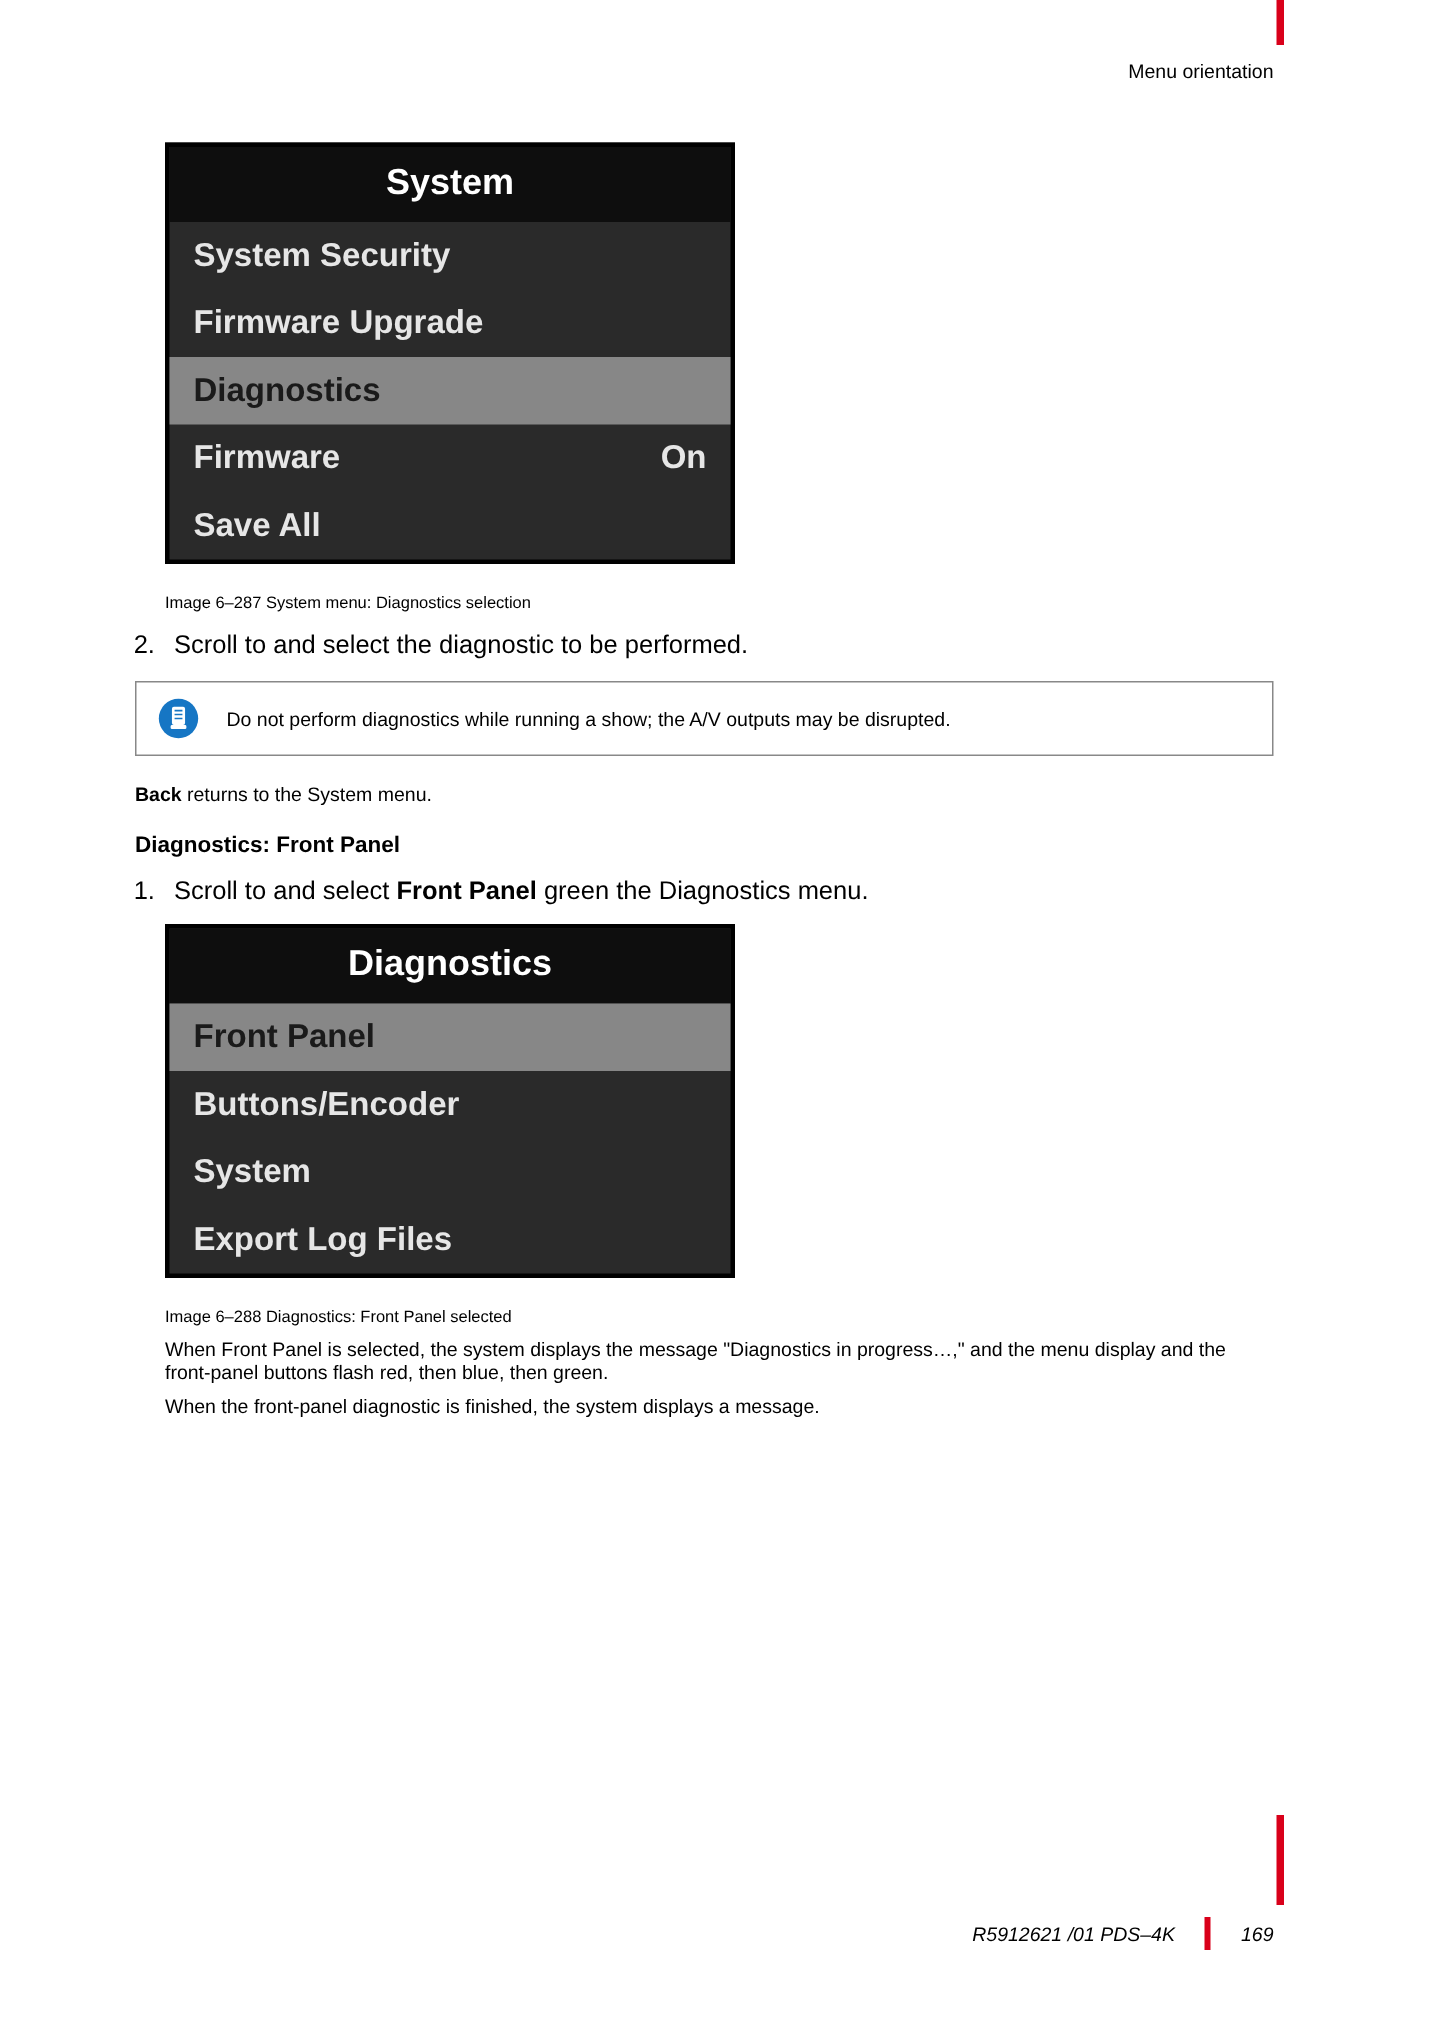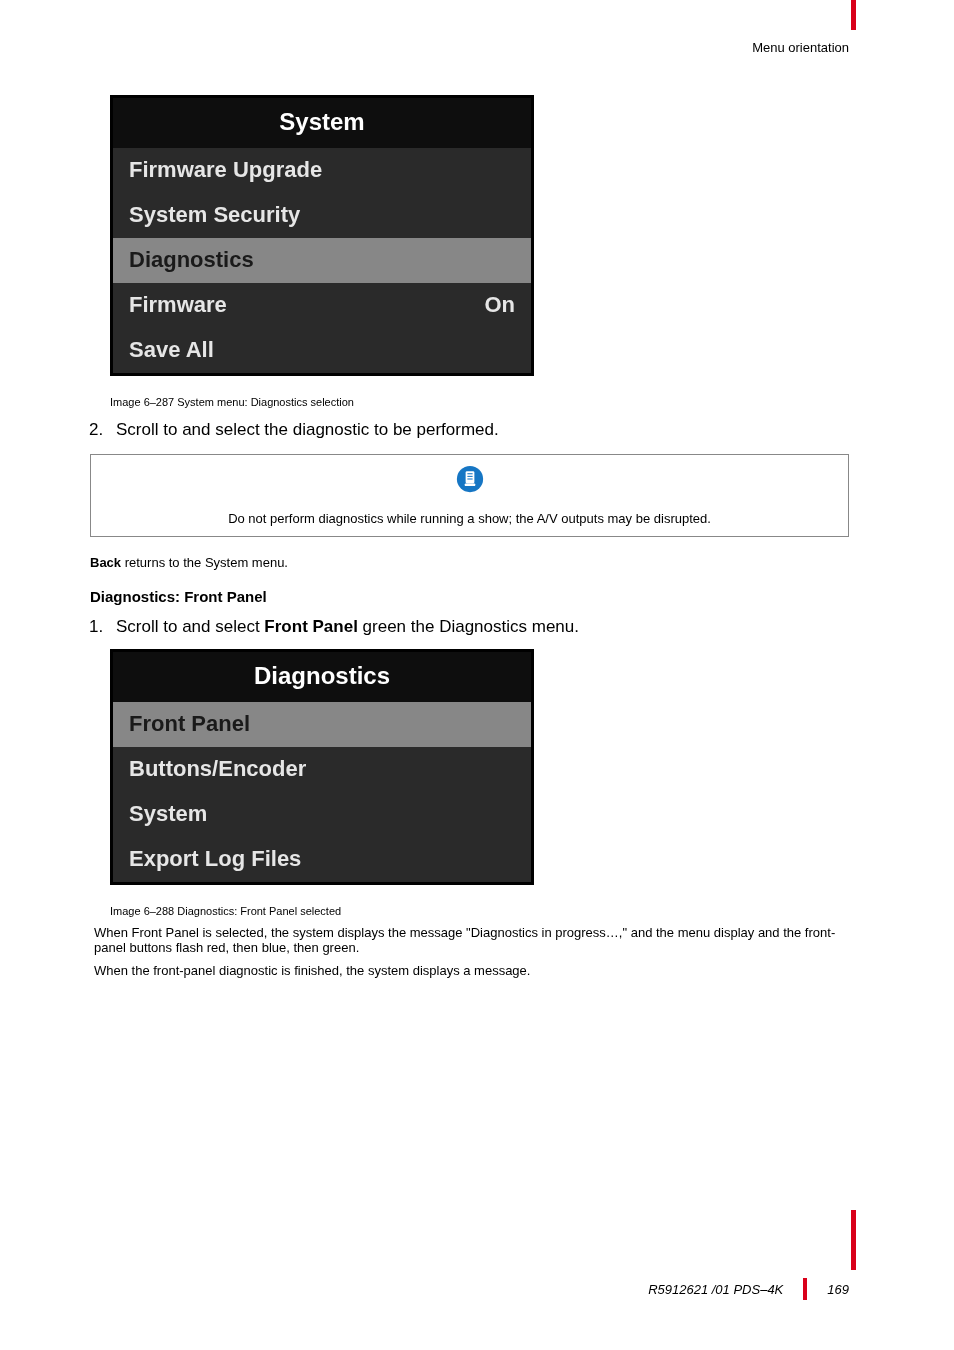--- a/index.html
+++ b/index.html
@@ -37,21 +37,21 @@
   }
   .page{
     padding:20px 105px 0 90px;
   }
   .head-title{
     text-align:right;
     font-size:13px;
     margin:20px 0 40px;
   }
   .menu-box{
-    width:424px;
+    width:380px;
     background:var(--menu-dark);
     border:3px solid #000;
     margin-left:20px;
     margin-bottom:6px;
   }
   .menu-title{
     background:var(--menu-header);
     color:#fff;
     font-weight:700;
     text-align:center;
@@ -88,36 +88,35 @@
     margin-bottom:8px;
     font-size:17px;
   }
   .note-box{
     border:1px solid #888;
     display:flex;
     align-items:center;
     gap:18px;
     padding:10px 14px;
     margin:14px 0 18px;
-    flex-direction:column;
   }
   .note-icon{
     flex:0 0 auto;
     width:28px;height:28px;
   }
   .h3{
     font-weight:700;
     font-size:15px;
     margin:18px 0 8px;
   }
   .para{
     font-size:13px;
     margin:8px 0;
   }
-  .indent{margin-left:4px;}
+  .indent{margin-left:20px;}
   .footer{
     position:absolute;
     bottom:50px;
     right:105px;
     display:flex;
     align-items:center;
     gap:20px;
     font-size:13px;
     font-style:italic;
   }
@@ -132,25 +131,25 @@
 <div class="red-edge"></div>
 
 <div class="page">
 
   <div class="head-title">Menu orientation</div>
 
   <div class="menu-box">
     <div class="menu-title">System</div>
 
     <div class="menu-row">
+      <span>System Security</span>
+      <span></span>
+    </div>
+    <div class="menu-row">
       <span>Firmware Upgrade</span>
-      <span></span>
-    </div>
-    <div class="menu-row">
-      <span>System Security</span>
       <span></span>
     </div>
     <div class="menu-row sel">
       <span>Diagnostics</span>
       <span></span>
     </div>
     <div class="menu-row">
       <span>Firmware</span>
       <span>On</span>
     </div>

